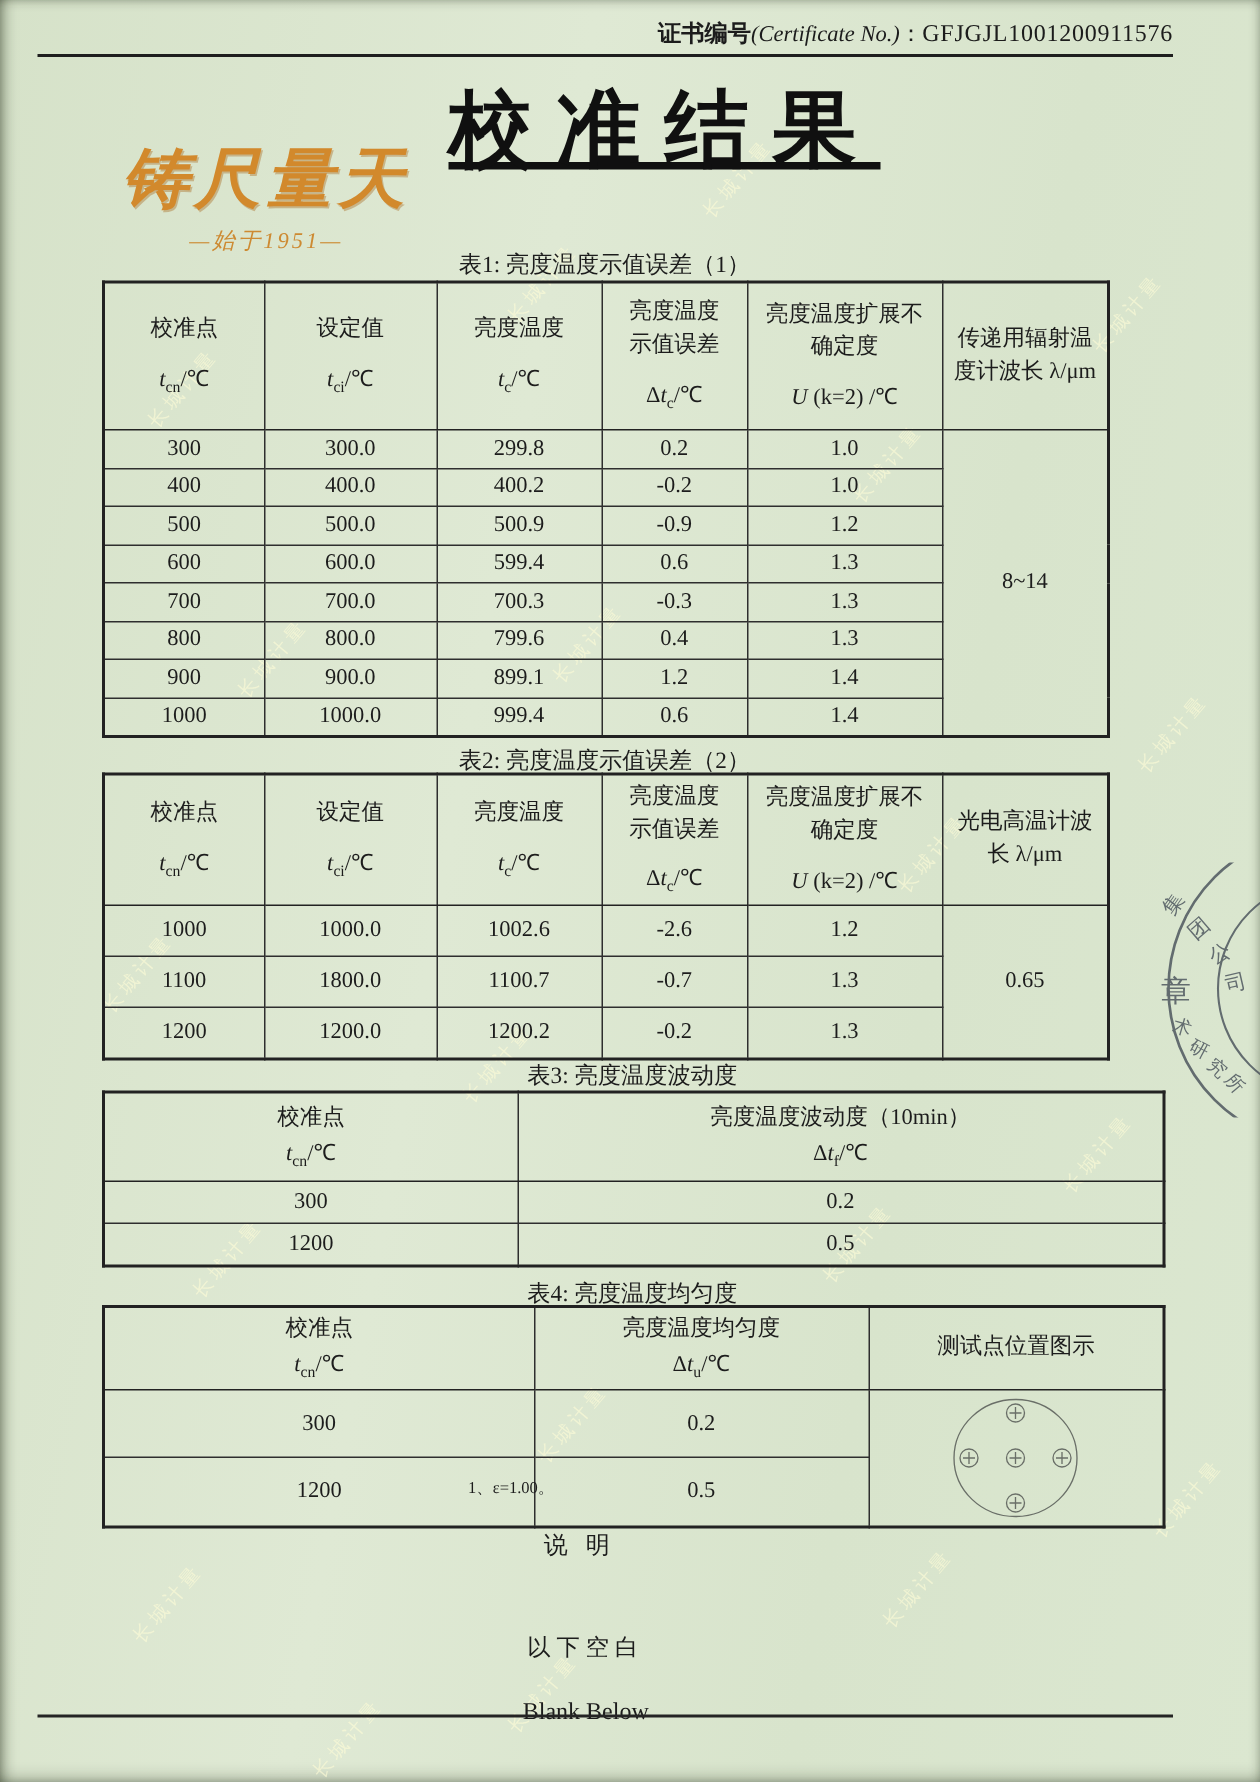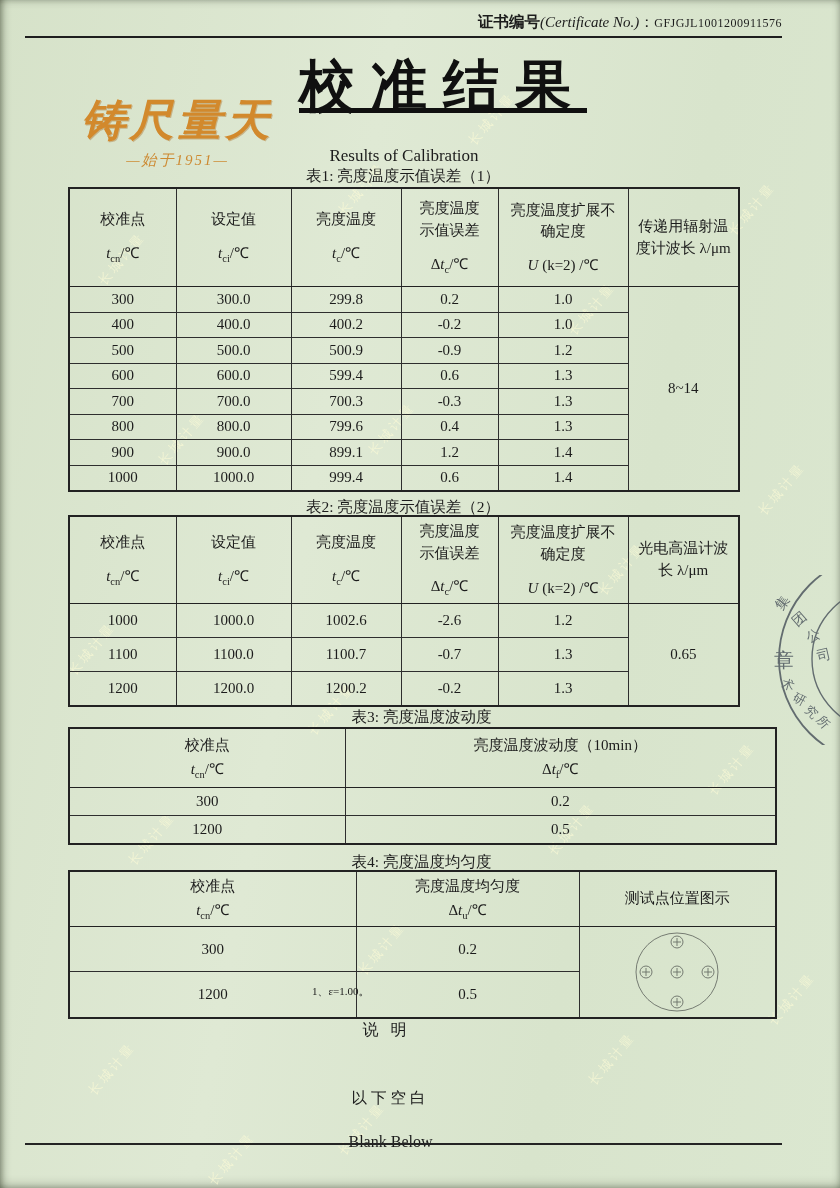--- a/index.html
+++ b/index.html
@@ -12,21 +12,21 @@
                inset 0 5px 8px -5px rgba(20,30,10,.3);
     font-family:"Liberation Serif",serif;color:#1c1c1c;
   }
   .wm{position:absolute;color:rgba(253,251,214,.62);transform:rotate(-50deg);
       font-size:13px;letter-spacing:3px;font-family:"Liberation Sans",sans-serif;
       white-space:nowrap;pointer-events:none;}
   
   .cert-line{position:absolute;top:12px;right:58px;font-size:15px;white-space:nowrap;}
   .cert-zh{font-weight:bold;font-size:15.5px;}
   .cert-en{font-style:italic;}
-  .cert-no{font-size:12px;letter-spacing:.5px;}
+  .cert-no{font-size:16px;letter-spacing:.5px;}
   .rule-top{position:absolute;top:36px;left:25px;width:757px;height:2px;background:#1e1e1e;}
   .rule-bottom{position:absolute;top:1143px;left:25px;width:757px;height:1.5px;background:#242424;}
   
   .brand{position:absolute;top:54px;left:70px;display:flex;align-items:flex-start;}
   .logo-block{width:215px;text-align:center;}
   .logo-text{font-family:"DejaVu Serif",serif;font-weight:bold;font-style:italic;
              font-size:44px;line-height:1.2;color:#d2892c;letter-spacing:4px;
              text-shadow:1px 1px 0 rgba(160,90,10,.35);margin-top:40px;}
   .logo-sub{margin-top:4px;font-size:15px;color:#cd8a32;font-style:italic;letter-spacing:2px;}
   .main-title{font-family:"Liberation Sans",sans-serif;font-weight:bold;font-size:56px;
@@ -113,21 +113,20 @@
   <div class="rule-top"></div>
 
   <div class="brand">
     <div class="logo-block">
       <div class="logo-text">铸尺量天</div>
       <div class="logo-sub">—始于1951—</div>
     </div>
     <div class="main-title">校准结果</div>
   </div>
 
-  <div class="subtitle">Results of Calibration</div>
 
   <div class="caption" id="cap1">表1: 亮度温度示值误差（1）</div>
   <div class="tablewrap" id="mount-t1">
       <table class="ctable t1">
         <colgroup>
           <col style="width: 107px;">
           <col style="width: 115px;">
           <col style="width: 110px;">
           <col style="width: 97px;">
           <col style="width: 130px;">
@@ -270,21 +269,21 @@
           <tr>
             <td>1000</td>
             <td>1000.0</td>
             <td>1002.6</td>
             <td>-2.6</td>
             <td>1.2</td>
             <td rowspan="3" class="spancell">0.65</td>
           </tr>
           <tr>
             <td>1100</td>
-            <td>1100.0</td>
+            <td>1800.0</td>
             <td>1100.7</td>
             <td>-0.7</td>
             <td>1.3</td>
           </tr>
           <tr>
             <td>1200</td>
             <td>1200.0</td>
             <td>1200.2</td>
             <td>-0.2</td>
             <td>1.3</td>

